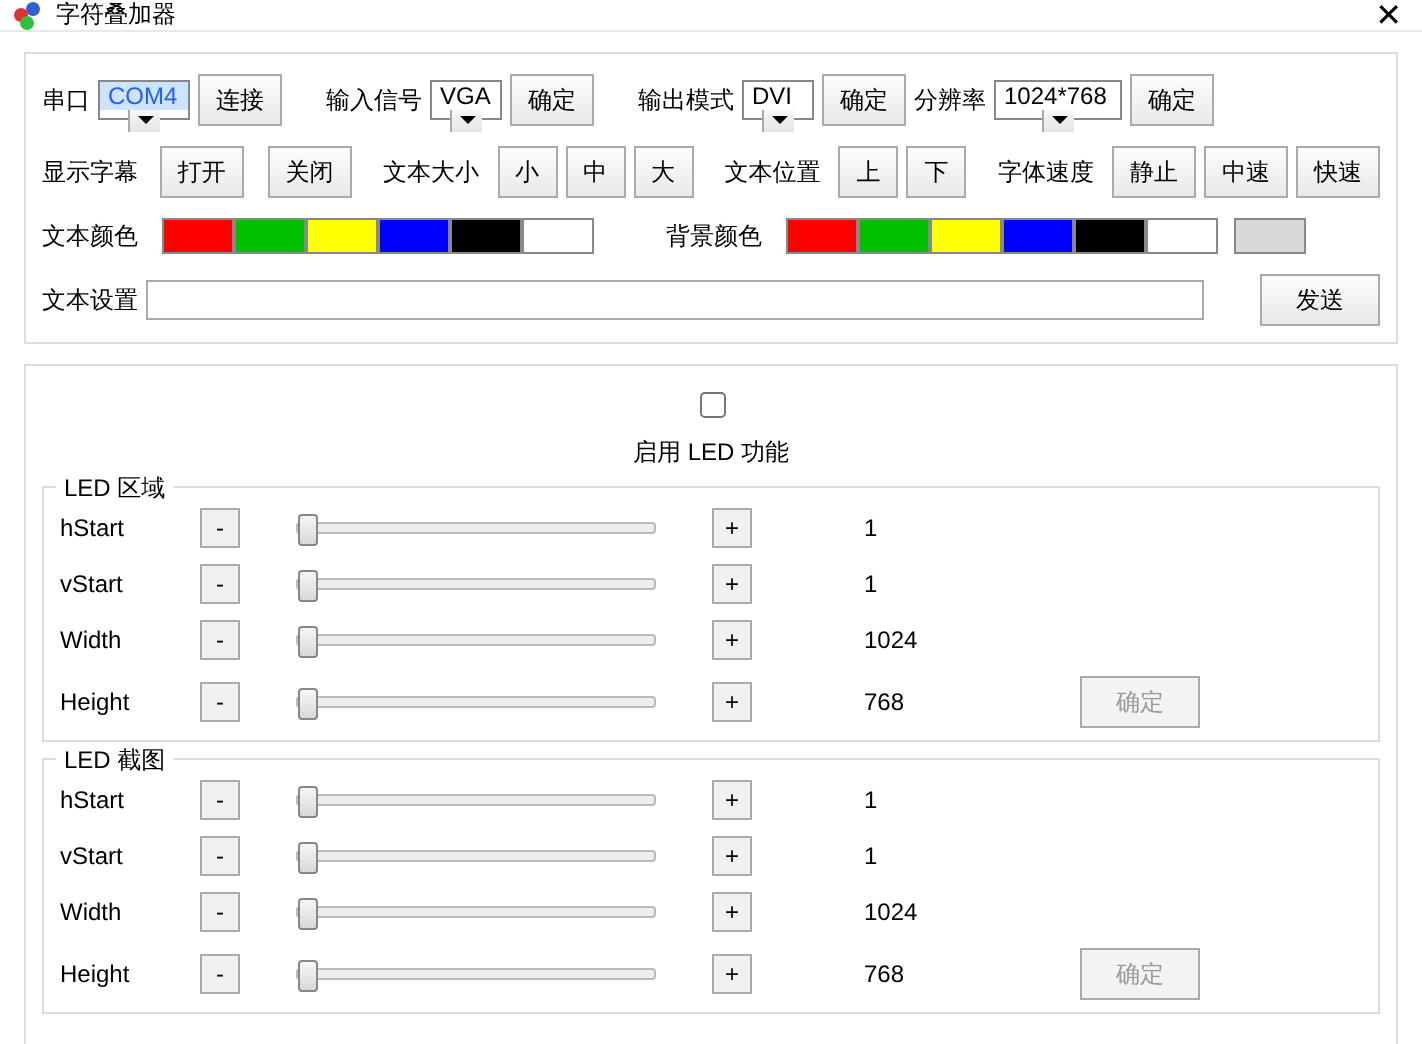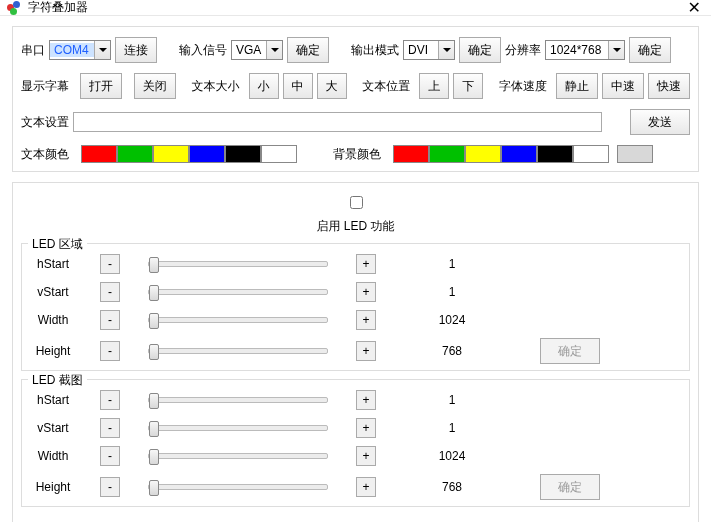--- a/index.html
+++ b/index.html
@@ -44,21 +44,21 @@
   padding: 10px 8px 8px 8px;
   margin-bottom: 10px;
 }
 
 .row { display:flex; align-items:center; gap:4px; margin-bottom:10px; flex-wrap:nowrap; }
 .row:last-child { margin-bottom:0; }
 .lab { white-space:nowrap; }
 
 .combo {
   display:inline-flex; align-items:center;
-  border:1px solid #888; height:20px; background:#fff;
+  border:1px solid #888; height:20px; background:#fff;flex-direction:column;
 }
 .combo .val { padding:0 4px; min-width:34px; }
 .combo.port .val { color:#2060ff; background:#cde3ff; min-width:44px; }
 .combo .arr {
   width:16px; height:18px; border-left:1px solid #aaa;
   display:flex; justify-content:center; align-items:center;
   background:linear-gradient(#f7f7f7,#e4e4e4);
 }
 .combo .arr::after { content:""; border:4px solid transparent; border-top-color:#000; margin-top:3px; }
 
@@ -78,21 +78,21 @@
 .swatches { display:flex; gap:0; }
 .sw { width:36px; height:18px; border:1px solid #888; }
 
 .txtinput {
   flex:1; height:20px; border:1px solid #aaa; background:#fff;
 }
 
 .chk { display:flex; align-items:center; gap:6px; margin-bottom:8px;flex-direction:column; }
 .chk input { width:13px; height:13px; }
 
-.fieldset { border:1px solid #ddd; padding:10px 8px 6px 8px; margin-bottom:8px; position:relative;text-align:center; }
+.fieldset { border:1px solid #ddd; padding:10px 8px 6px 8px; margin-bottom:8px; position:relative; }
 .fieldset .legend { position:absolute; top:-8px; left:6px; background:#fff; padding:0 4px; }
 
 .srow { display:flex; align-items:center; gap:24px; margin-bottom:8px; }
 .srow:last-child { margin-bottom:0; }
 .srow .slab { width:46px; }
 .slider {
   width:180px; height:6px; background:#ececec; border:1px solid #bbb; border-radius:2px;
   position:relative; margin:0 4px;
 }
 .slider .thumb {
@@ -168,27 +168,20 @@
     <span class="gap" style="width:2px"></span>
     <span class="btn small">上</span>
     <span class="btn small">下</span>
     <span class="gap" style="width:16px"></span>
 
     <span class="lab">字体速度</span>
     <span class="gap" style="width:2px"></span>
     <span class="btn small">静止</span>
     <span class="btn small">中速</span>
     <span class="btn small">快速</span>
-  </div>
-
-  <div class="row">
-    <span class="lab">文本设置</span>
-    <div class="txtinput"></div>
-    <span class="gap" style="width:20px"></span>
-    <span class="btn" style="width:60px">发送</span>
   </div>
 
   <div class="row">
     <span class="lab">文本颜色</span>
     <span class="gap" style="width:4px"></span>
     <div class="swatches" id="text-swatches">
           <div class="sw" style="background: rgb(255, 0, 0);"></div>
           <div class="sw" style="background: rgb(0, 192, 0);"></div>
           <div class="sw" style="background: rgb(255, 255, 0);"></div>
           <div class="sw" style="background: rgb(0, 0, 255);"></div>
@@ -202,20 +195,27 @@
           <div class="sw" style="background: rgb(255, 0, 0);"></div>
           <div class="sw" style="background: rgb(0, 192, 0);"></div>
           <div class="sw" style="background: rgb(255, 255, 0);"></div>
           <div class="sw" style="background: rgb(0, 0, 255);"></div>
           <div class="sw" style="background: rgb(0, 0, 0);"></div>
           <div class="sw" style="background: rgb(255, 255, 255);"></div>
           <div class="sw" style="background: rgb(216, 216, 216); margin-left: 8px;"></div>
         </div>
   </div>
 
+  <div class="row">
+    <span class="lab">文本设置</span>
+    <div class="txtinput"></div>
+    <span class="gap" style="width:20px"></span>
+    <span class="btn" style="width:60px">发送</span>
+  </div>
+
 </div>
 
 <div class="panel">
   <div class="chk">
     <input type="checkbox" style="">
     <span>启用 LED 功能</span>
   </div>
 
   <div class="fieldset">
     <span class="legend">LED 区域</span>

